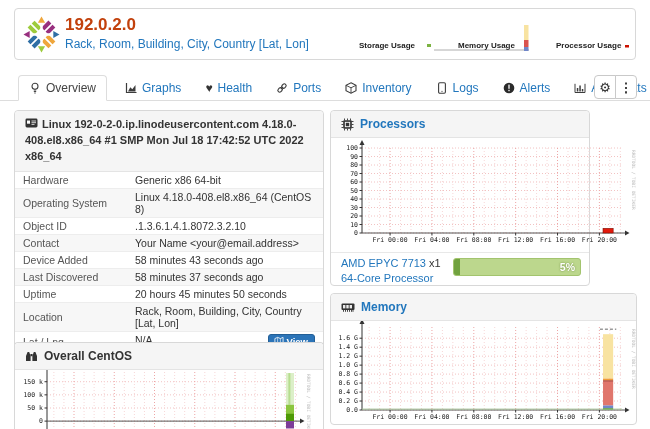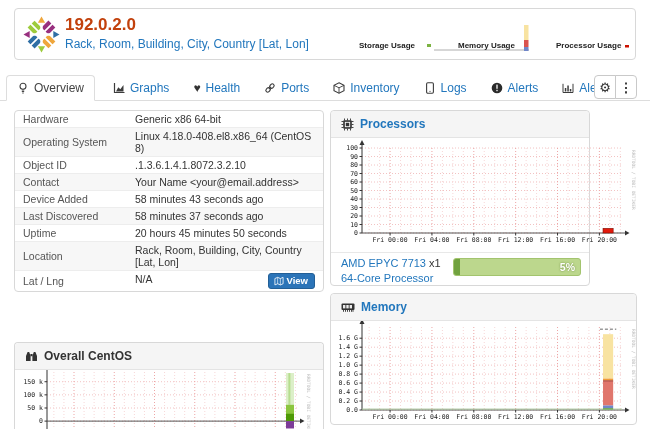--- a/index.html
+++ b/index.html
@@ -11,21 +11,21 @@
   .panel-head.blue .ptitle{color:#2277bd;}
   .ptitle{font-size:12px;}
   
   #header-panel{left:14px;top:8px;width:622px;height:52px;}
   #logo{position:absolute;left:8px;top:7px;width:37px;height:37px;}
   #dev-title{position:absolute;left:50px;top:6px;font-size:17px;font-weight:bold;color:#c2410c;}
   #dev-sub{position:absolute;left:50px;top:28px;font-size:12px;color:#2277bd;cursor:pointer;}
   .usage-label{position:absolute;top:32px;font-size:8px;font-weight:bold;color:#222;white-space:nowrap;}
   
   #tabbar{position:absolute;left:0;top:73px;width:650px;height:28px;border-bottom:1px solid #ddd;
-          display:flex;align-items:flex-end;padding-left:6px;box-sizing:border-box;}
+          display:flex;align-items:flex-end;padding-left:18px;box-sizing:border-box;}
   .tab{display:flex;align-items:center;gap:5px;font-size:12px;color:#2277bd;padding:5px 2px;
        margin-right:20px;cursor:pointer;white-space:nowrap;}
   .tab.active{background:#fff;border:1px solid #ddd;border-bottom:1px solid #fff;border-radius:4px 4px 0 0;
        padding:5px 10px;margin-bottom:-1px;color:#444;margin-right:16px;}
   .tab .glyph{font-size:11px;color:#333;line-height:1;}
   #tab-actions{position:absolute;right:13px;top:2px;display:flex;}
   .icon-btn{width:22px;height:24px;border:1px solid #c9c9c9;background:#fff;display:flex;align-items:center;
        justify-content:center;font-size:13px;color:#333;cursor:pointer;box-sizing:border-box;}
   .icon-btn:first-child{border-radius:4px 0 0 4px;}
   .icon-btn:last-child{border-radius:0 4px 4px 0;margin-left:-1px;font-weight:bold;}
@@ -162,20 +162,27 @@
     <div class="icon-btn">
       <span>⚙</span>
     </div>
     <div class="icon-btn">
       <span>⋮</span>
     </div>
   </div>
 </div>
 
 <div class="panel" id="system-panel">
+  <div class="panel-head">
+    <svg width="13" height="12" viewBox="0 0 13 12" style="display:inline">
+        <rect x="0.5" y="1.5" width="12" height="9" rx="1.4" fill="#333"></rect>
+        <rect x="2" y="3.5" width="3" height="3.2" fill="#fff"></rect>
+        <path d="M6.5 4h4.5M6.5 5.7h4.5M6.5 7.4h3" stroke="#fff" stroke-width="0.8"></path>
+      </svg><span>Linux 192-0-2-0.ip.linodeusercontent.com 4.18.0-408.el8.x86_64 #1 SMP Mon Jul 18 17:42:52 UTC 2022 x86_64</span>
+  </div>
   <table id="sys-table">
       <tbody id="sys-tbody">
         <tr>
           <td class="lbl">Hardware</td>
           <td>Generic x86 64-bit</td>
         </tr>
         <tr>
           <td class="lbl">Operating System</td>
           <td>Linux 4.18.0-408.el8.x86_64 (CentOS 8)</td>
         </tr>

